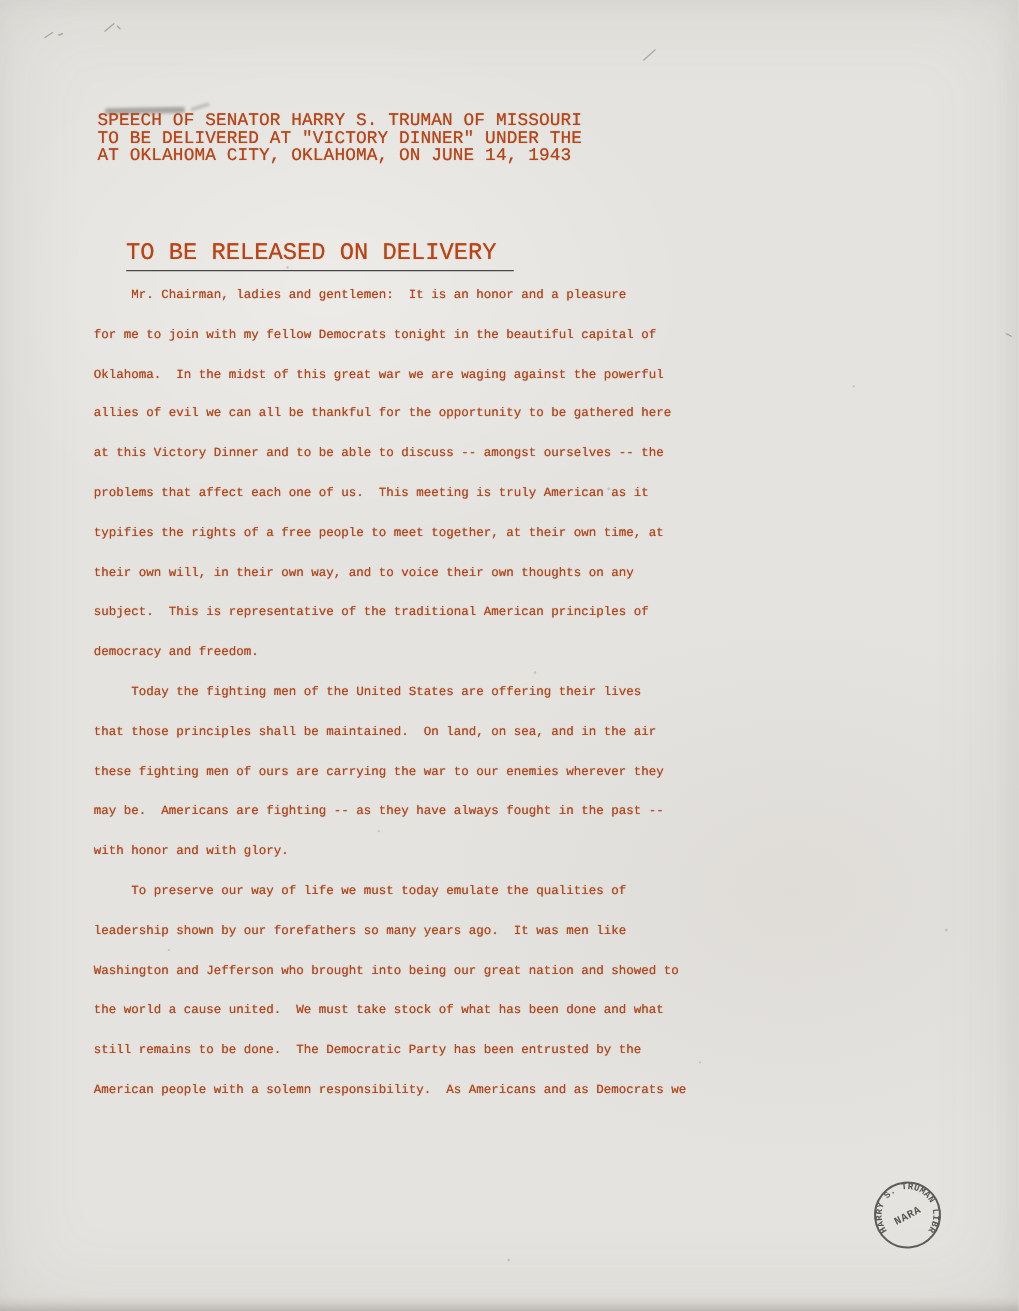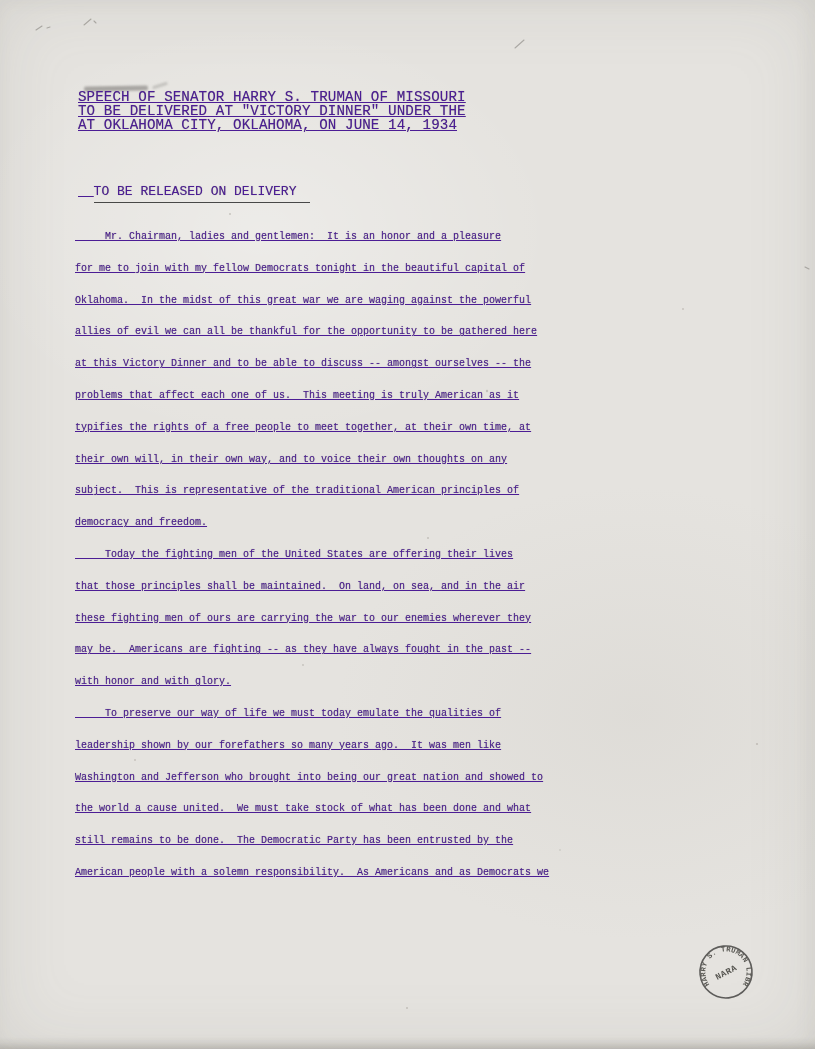--- a/index.html
+++ b/index.html
@@ -12,26 +12,26 @@
     font-family:"Liberation Mono","DejaVu Sans Mono",monospace;
   }
   .vignette {
     position:absolute; inset:0; pointer-events:none;
     box-shadow: inset 0 0 70px rgba(112,107,99,0.13), inset -4px 0 18px rgba(112,107,99,0.07);
   }
   .bottom-edge {
     position:absolute; left:0; right:0; bottom:0; height:12px; pointer-events:none;
     background:linear-gradient(to bottom, rgba(135,130,122,0) 0%, rgba(135,130,122,0.10) 45%, rgba(120,115,107,0.30) 100%);
   }
-  .typewriter { color:#4c1d95; text-shadow:0 0 0.7px rgba(47,47,47,0.55);text-decoration:underline; }
+  .typewriter { color:#c2410c; text-shadow:0 0 0.7px rgba(47,47,47,0.55); }
   .speech-header {
     position:absolute; left:78px; top:90px;
     font-size:14.2px; line-height:14.1px; letter-spacing:0.1px; white-space:pre;
   }
-  .release-notice { position:absolute; left:78px; top:169px; font-size:13px; white-space:pre; }
+  .release-notice { position:absolute; left:78px; top:169px; font-size:19px; white-space:pre; }
   .release-text { display:inline-block; border-bottom:1.7px solid rgba(43,43,43,0.85); padding:0 14px 3px 0; }
   .speech-body {
     position:absolute; left:75px; top:221px; width:700px;
     font-size:10px; line-height:31.8px; white-space:pre;
   }
   .smudge {
     position:absolute; left:84px; top:86px; width:64px; height:5px;
     background:rgba(66,64,60,0.38); border-radius:2px; filter:blur(1.1px);
     transform:rotate(-1deg);
   }
@@ -48,21 +48,21 @@
   .stamp-ring { fill:none; stroke:#4c4b49; stroke-width:1.6; }
   .stamp-ring-text { font-family:"Liberation Mono","DejaVu Sans Mono",monospace; font-size:7.3px; font-weight:bold; fill:#45443f; letter-spacing:0.2px; }
   .stamp-center-text { font-family:"Liberation Mono","DejaVu Sans Mono",monospace; font-size:8.6px; font-weight:bold; fill:#45443f; letter-spacing:0.6px; }
 </style>
 </head>
 <body>
 
 <div class="smudge"></div>
 <div class="smudge-tail"></div>
 
-<div class="speech-header typewriter"><div>SPEECH OF SENATOR HARRY S. TRUMAN OF MISSOURI</div><div>TO BE DELIVERED AT "VICTORY DINNER" UNDER THE</div><div>AT OKLAHOMA CITY, OKLAHOMA, ON JUNE 14, 1934</div></div>
+<div class="speech-header typewriter"><div>SPEECH OF SENATOR HARRY S. TRUMAN OF MISSOURI</div><div>TO BE DELIVERED AT "VICTORY DINNER" UNDER THE</div><div>AT OKLAHOMA CITY, OKLAHOMA, ON JUNE 14, 1943</div></div>
 
 <div class="release-notice typewriter">
   <span class="release-text">TO BE RELEASED ON DELIVERY</span>
 </div>
 
 <div class="speech-body typewriter"><div>     Mr. Chairman, ladies and gentlemen:  It is an honor and a pleasure</div><div>for me to join with my fellow Democrats tonight in the beautiful capital of</div><div>Oklahoma.  In the midst of this great war we are waging against the powerful</div><div>allies of evil we can all be thankful for the opportunity to be gathered here</div><div>at this Victory Dinner and to be able to discuss -- amongst ourselves -- the</div><div>problems that affect each one of us.  This meeting is truly American as it</div><div>typifies the rights of a free people to meet together, at their own time, at</div><div>their own will, in their own way, and to voice their own thoughts on any</div><div>subject.  This is representative of the traditional American principles of</div><div>democracy and freedom.</div><div>     Today the fighting men of the United States are offering their lives</div><div>that those principles shall be maintained.  On land, on sea, and in the air</div><div>these fighting men of ours are carrying the war to our enemies wherever they</div><div>may be.  Americans are fighting -- as they have always fought in the past --</div><div>with honor and with glory.</div><div>     To preserve our way of life we must today emulate the qualities of</div><div>leadership shown by our forefathers so many years ago.  It was men like</div><div>Washington and Jefferson who brought into being our great nation and showed to</div><div>the world a cause united.  We must take stock of what has been done and what</div><div>still remains to be done.  The Democratic Party has been entrusted by the</div><div>American people with a solemn responsibility.  As Americans and as Democrats we</div></div>
 
 <svg class="marks-overlay" width="815" height="1049" viewBox="0 0 815 1049">
   <g stroke="#8e8b85" stroke-width="1.1" stroke-linecap="round" opacity="0.65" fill="none">
     <path d="M 36 30 L 42 26"></path>

